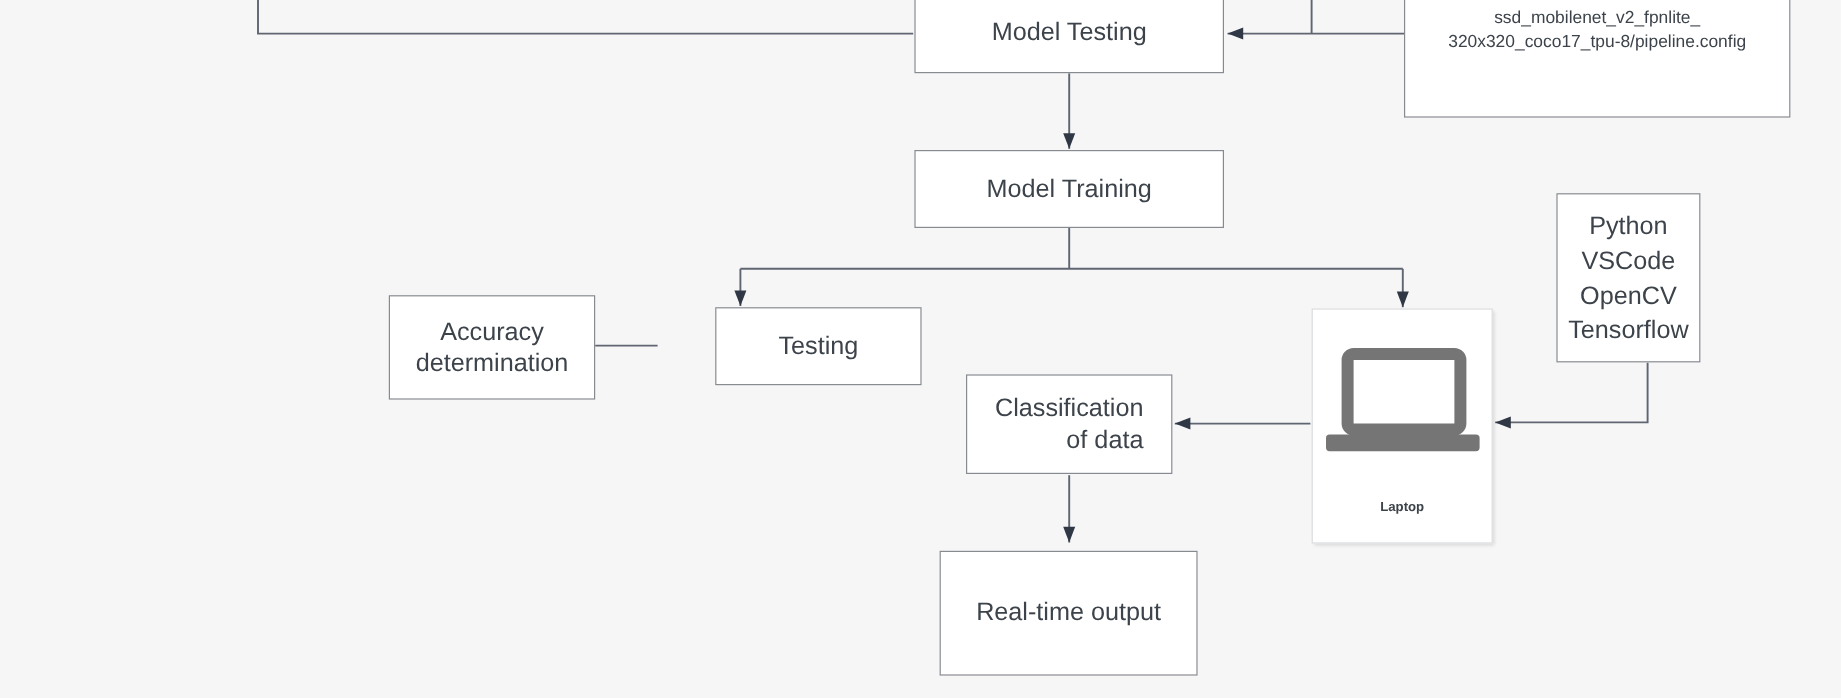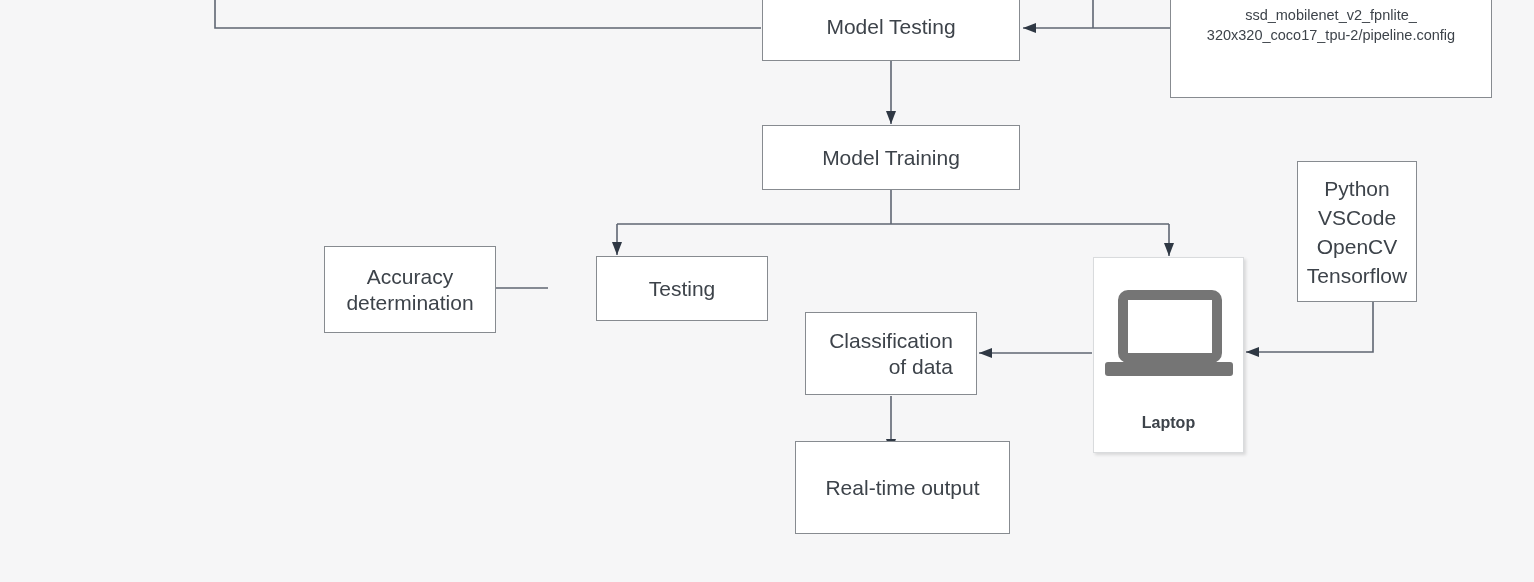--- a/index.html
+++ b/index.html
@@ -33,21 +33,21 @@
   .node-label { display:block; white-space:pre-line; }
   #model-building        { left:762px;  top:-8px;   width:258px; height:69px; }
   #pipeline-config       { left:1170px; top:-14px;  width:322px; height:112px;
                            align-items:flex-start; padding-top:18px;
                            font-size:14.5px; line-height:20px; }
   #model-training        { left:762px;  top:125px;  width:258px; height:65px;text-align:center; }
   #accuracy-determination{ left:291px;  top:246px;  width:172px; height:87px;margin-left:33px; }
   #testing               { left:548px;  top:256px;  width:172px; height:65px;margin-left:48px; }
   #classification-of-data{ left:805px;  top:312px;  width:172px; height:83px;text-align:right; }
   #python-stack          { left:1297px; top:161px;  width:120px; height:141px; line-height:29px; }
-  #real-time-output      { left:783px;  top:441px;  width:215px; height:93px;margin-left:12px; }
+  #real-time-output      { left:783px;  top:459px;  width:215px; height:104px; }
   #laptop-node {
     left:1093px; top:257px; width:151px; height:196px;
     border:1px solid var(--laptop-box-border,#d9dbdd);
     box-shadow:2px 2px 3px rgba(0,0,0,0.12);
   }
   .laptop-screen {
     position:absolute; left:24px; top:32px;
     width:104px; height:73px;
     border:10px solid var(--laptop-icon,#757575);
     border-radius:10px;
@@ -56,21 +56,21 @@
   }
   .laptop-base {
     position:absolute; left:11px; top:104px;
     width:128px; height:14px;
     background:var(--laptop-icon,#757575);
     border-radius:3px;
   }
   .laptop-label {
     position:absolute; left:0; right:0; bottom:16px;
     text-align:center;
-    font-size:16px; font-weight:600;
+    font-size:11px; font-weight:600;
     color:var(--text,#32373d);
   }
 </style>
 </head>
 <body>
 
 <div class="canvas">
 
   <svg class="connectors" viewBox="0 0 1534 582" xmlns="http://www.w3.org/2000/svg">
     <defs>
@@ -91,21 +91,21 @@
     <path d="M 1373 302 L 1373 352 L 1246 352" marker-end="url(#arrow)"></path>
     <path d="M 891 396 L 891 452" marker-end="url(#arrow)"></path>
   </svg>
 
   <div class="node" id="model-building">
     <span class="node-label">Model Testing</span>
   </div>
 
   <div class="node" id="pipeline-config">
     <span class="node-label">ssd_mobilenet_v2_fpnlite_
-320x320_coco17_tpu-2/pipeline.config</span>
+320x320_coco17_tpu-8/pipeline.config</span>
   </div>
 
   <div class="node" id="model-training">
     <span class="node-label">Model Training</span>
   </div>
 
   <div class="node" id="accuracy-determination">
     <span class="node-label">Accuracy
 determination</span>
   </div>

